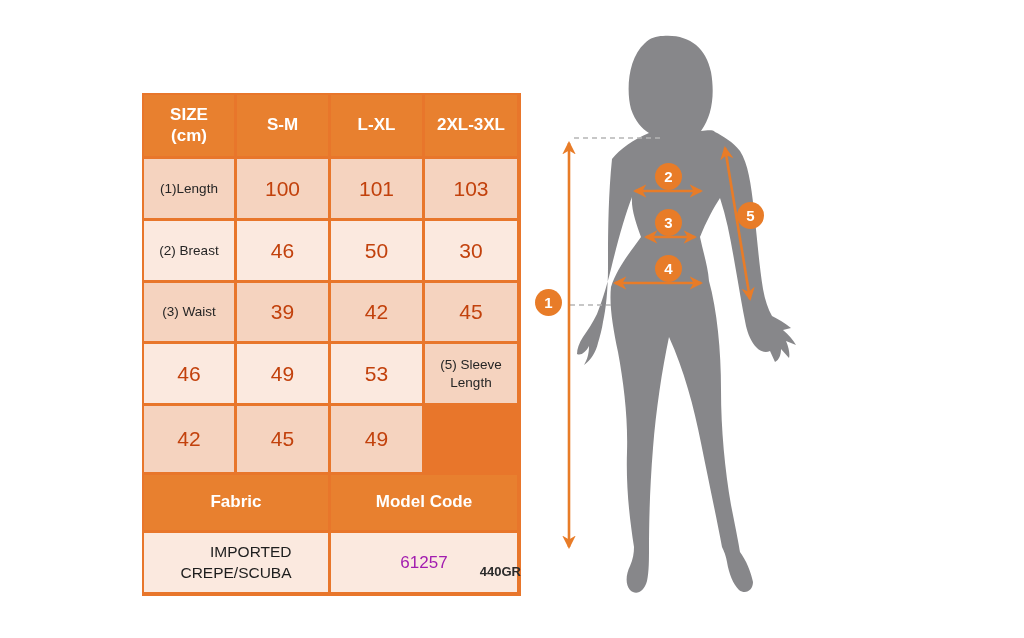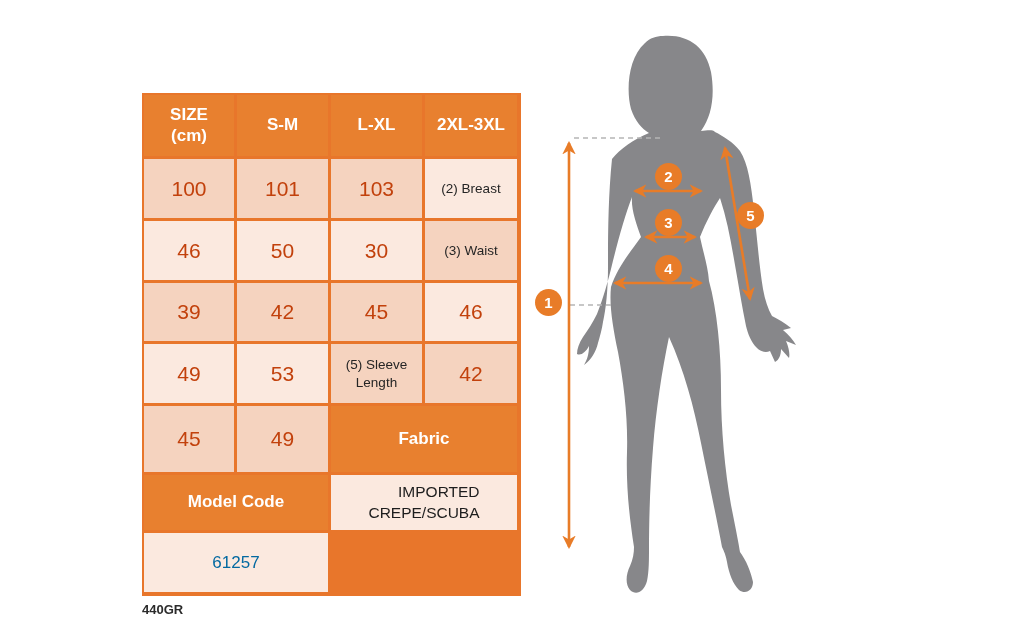--- a/index.html
+++ b/index.html
@@ -30,26 +30,26 @@
   .th {
     background: #E8802F; color: #ffffff;
     font-weight: bold; font-size: 17px; line-height: 1.18;
     white-space: pre-line;
   }
   .row-dark  { background: #F5D3BF; }
   .row-light { background: #FBE9DF; }
   .tl { font-size: 13.5px; color: #252525; line-height: 1.3; white-space: pre-line; }
   .tv { font-size: 21px; color: #c2410c; }
   .fabric-val { font-size: 15.5px; color: #1d1d1d; line-height: 1.3; white-space: pre-line; }
-  .model-val { font-size: 17px; color: #0369a1; }
+  .model-val { font-size: 17px; color: #a21caf; }
   .span2 { grid-column: span 2; text-align: right; }
 
   #weight-note {
-    position: absolute; left: 142px; top: 602px; width: 379px;
-    font-size: 13px; font-weight: 600; color: #2b2b2b;
+    position: absolute; left: 142px; top: 564px; width: 379px;
+    text-align: right; font-size: 13px; font-weight: 600; color: #2b2b2b;
   }
 
   
   #figure-svg { position: absolute; inset: 0; }
   .badge {
     position: absolute; width: 27px; height: 27px;
     border-radius: 50%;
     background: #E87C28;
     color: #ffffff; font-weight: bold; font-size: 15px;
     display: flex; align-items: center; justify-content: center;
@@ -67,20 +67,21 @@
 <div id="canvas">
 
   <div id="size-table">
 
     <div class="cell th">SIZE
 (cm)</div>
     <div class="cell th">S-M</div>
     <div class="cell th">L-XL</div>
     <div class="cell th">2XL-3XL</div>
 
+    <div class="cell tl row-dark">(1)Length</div>
     <div class="cell tv row-dark">100</div>
     <div class="cell tv row-dark">101</div>
     <div class="cell tv row-dark">103</div>
 
     <div class="cell tl row-light">(2) Breast</div>
     <div class="cell tv row-light">46</div>
     <div class="cell tv row-light">50</div>
     <div class="cell tv row-light">30</div>
 
     <div class="cell tl row-dark">(3) Waist</div>

